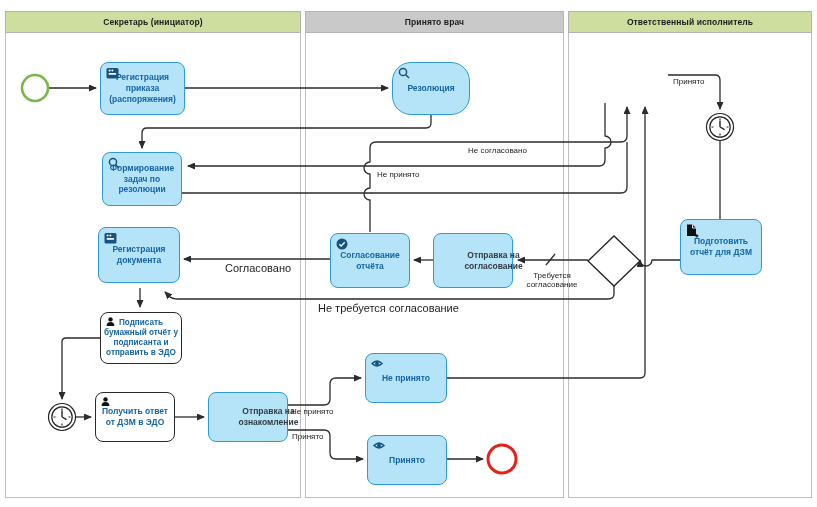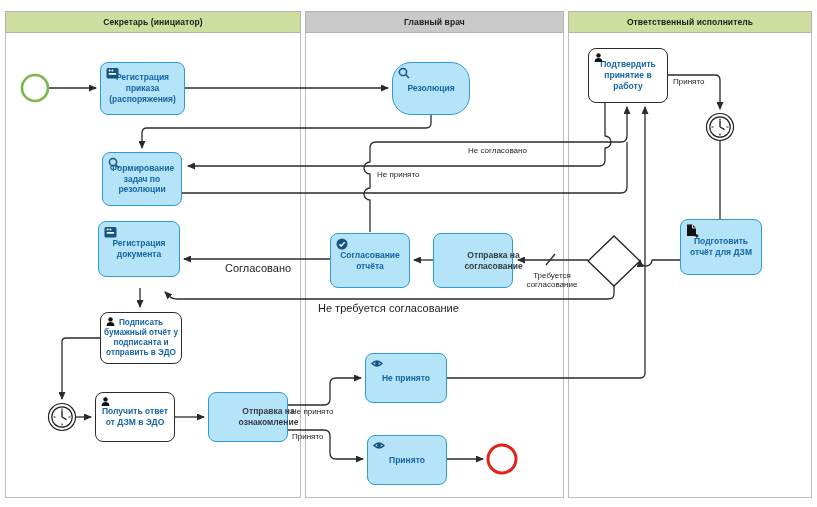--- a/index.html
+++ b/index.html
@@ -28,21 +28,21 @@
 
 <div id="stage">
 
   <div class="lane" style="left:5px;top:11px;width:296px;height:487px;"></div>
   <div class="lane" style="left:305px;top:11px;width:259px;height:487px;"></div>
   <div class="lane" style="left:568px;top:11px;width:244px;height:487px;"></div>
   <div class="lane-header hdr-green" style="left:5px;top:11px;width:296px;height:22px;">
     <span>Секретарь (инициатор)</span>
   </div>
   <div class="lane-header hdr-gray" style="left:305px;top:11px;width:259px;height:22px;">
-    <span>Главный врач</span>
+    <span>Принято врач</span>
   </div>
   <div class="lane-header hdr-green" style="left:568px;top:11px;width:244px;height:22px;">
     <span>Ответственный исполнитель</span>
   </div>
 
   <svg id="wires" width="817" height="507" viewBox="0 0 817 507">
     <defs>
       <marker id="arr" markerUnits="userSpaceOnUse" markerWidth="8" markerHeight="7" refX="7" refY="3.5" orient="auto">
         <path d="M0,0 L8,3.5 L0,7 Z" fill="#2b2b2b"></path>
       </marker>
@@ -132,27 +132,20 @@
   </div>
 
   <div class="task task-blue" style="left:102px;top:152px;width:80px;height:54px;">
     <svg class="task-icon" width="13" height="13" viewBox="0 0 13 13">
       <circle cx="5" cy="5" r="3.6" fill="none" stroke="#17537f" stroke-width="1.5"></circle>
       <path d="M7.7,7.7 L11,11" stroke="#17537f" stroke-width="1.5"></path>
     </svg>
     <span class="task-label">Формирование задач по резолюции</span>
   </div>
 
-  <div class="task task-white" style="left:588px;top:48px;width:80px;height:55px;">
-    <svg class="task-icon" width="9" height="9" viewBox="0 0 9 9">
-      <circle cx="4.5" cy="2.4" r="2.2" fill="#111"></circle>
-      <path d="M0.6,9 Q0.6,4.9 4.5,4.9 Q8.4,4.9 8.4,9 Z" fill="#111"></path>
-    </svg>
-    <span class="task-label">Подтвердить принятие в работу</span>
-  </div>
 
   <div class="task task-blue" style="left:680px;top:219px;width:82px;height:56px;">
     <svg class="task-icon" width="13" height="14" viewBox="0 0 13 14">
       <path d="M1,0.5 H6.5 L10,4 V12 H1 Z" fill="#111"></path>
       <path d="M6.5,0.5 L6.5,4 L10,4" fill="none" stroke="#fff" stroke-width="0.9"></path>
       <path d="M10.8,10.2 V13.4 M9.2,11.8 H12.4" stroke="#111" stroke-width="1.3"></path>
     </svg>
     <span class="task-label">Подготовить отчёт для ДЗМ</span>
   </div>
 
@@ -161,21 +154,21 @@
   </div>
 
   <div class="task task-blue" style="left:330px;top:233px;width:80px;height:55px;">
     <svg class="task-icon" width="12" height="12" viewBox="0 0 12 12">
       <circle cx="6" cy="6" r="5.5" fill="#17537f"></circle>
       <path d="M3.3,6.2 L5.2,8 L8.7,4.2" fill="none" stroke="#fff" stroke-width="1.4"></path>
     </svg>
     <span class="task-label">Согласование отчёта</span>
   </div>
 
-  <div class="task task-blue" style="left:98px;top:221px;width:82px;height:56px;">
+  <div class="task task-blue" style="left:98px;top:227px;width:82px;height:56px;">
     <svg class="task-icon" width="14" height="13" viewBox="0 0 14 13">
       <rect x="0.5" y="1" width="12" height="10.5" rx="1.5" fill="#17537f"></rect>
       <circle cx="3.6" cy="3.6" r="1" fill="#fff"></circle>
         <circle cx="6.4" cy="3.6" r="1" fill="#fff"></circle>
       <rect x="2.6" y="6" width="7.6" height="1.8" rx="0.9" fill="#fff"></rect>
     </svg>
     <span class="task-label">Регистрация документа</span>
   </div>
 
   <div class="task task-white small-label" style="left:100px;top:312px;width:82px;height:52px;">

